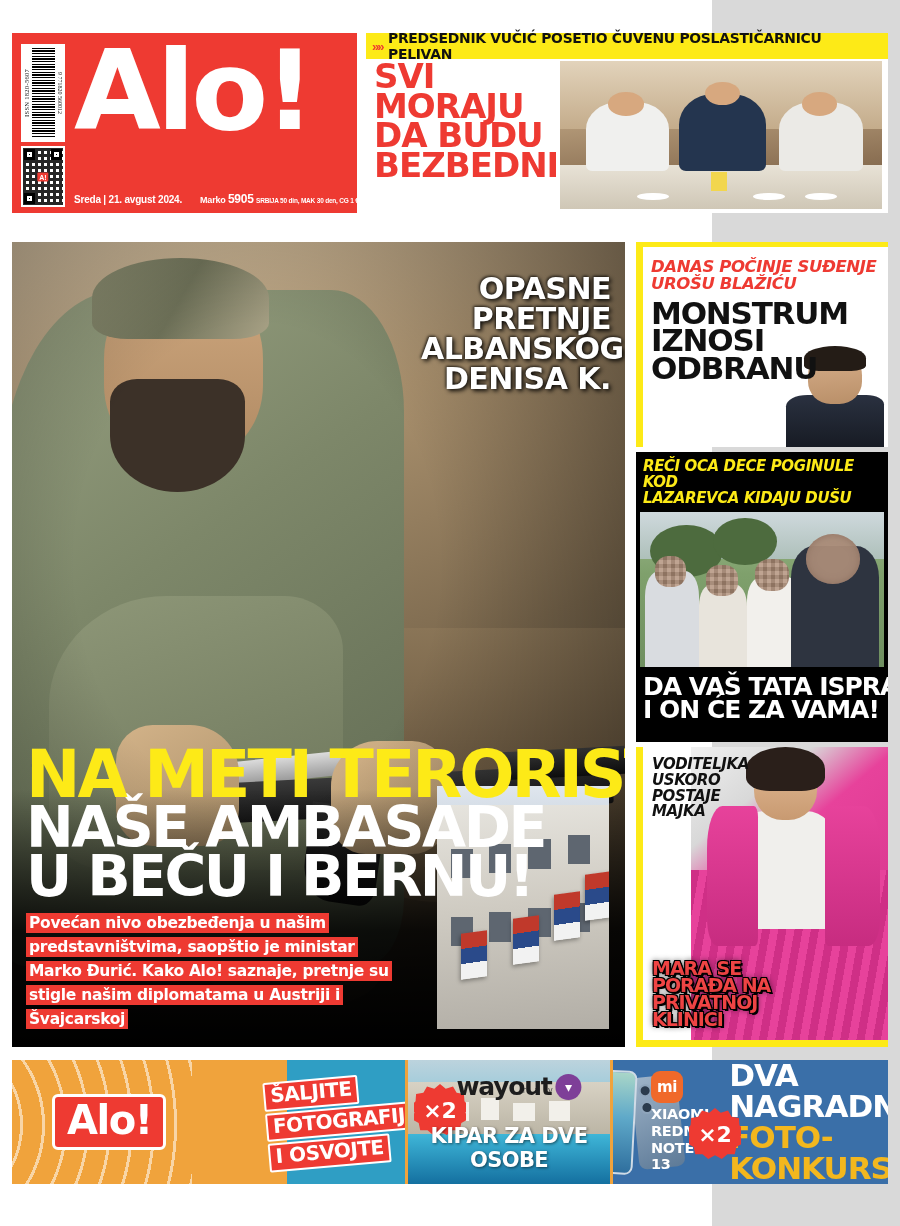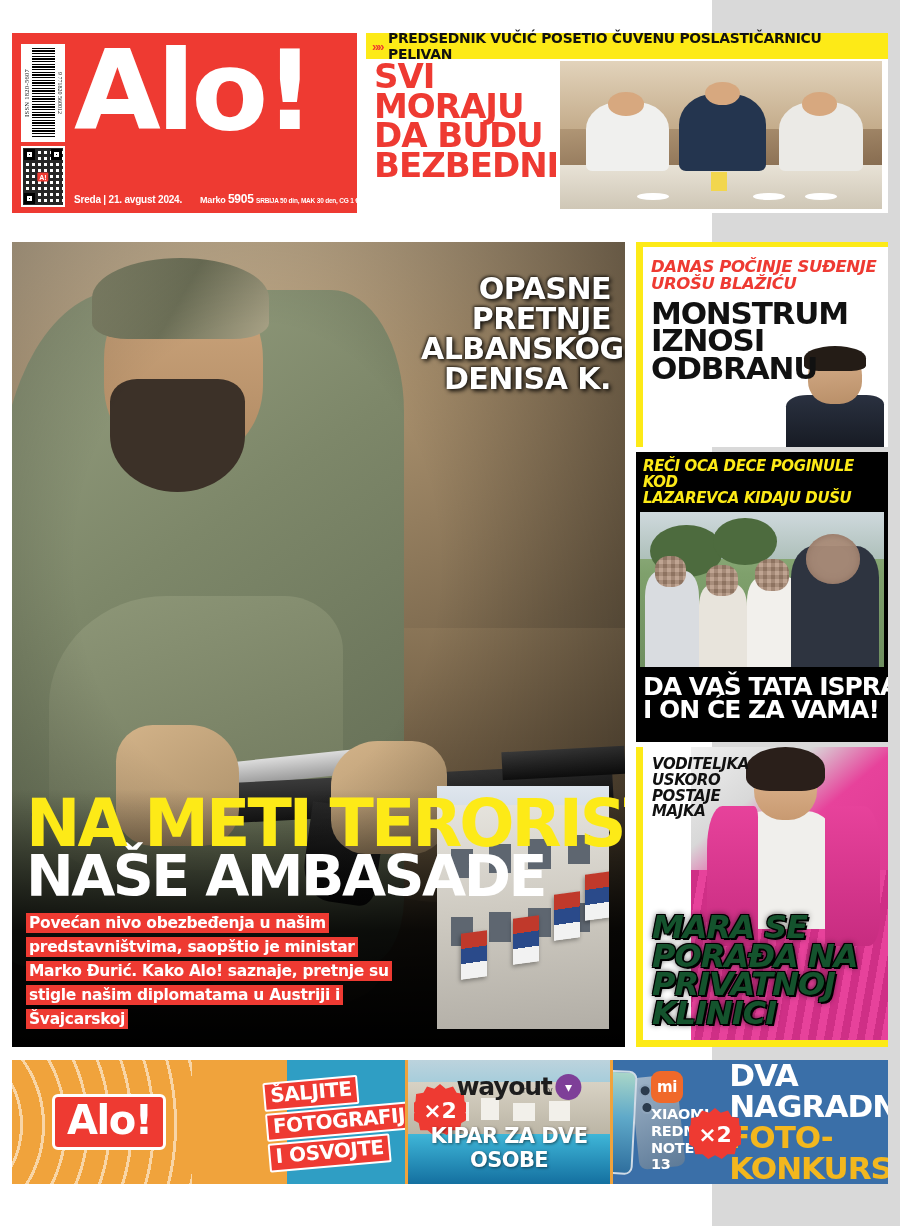--- a/index.html
+++ b/index.html
@@ -458,24 +458,23 @@
     font-size: 15px; line-height: 1.05;
     color: #111; letter-spacing: -0.4px;
     padding: 10px 0 0 9px;
     width: 120px;
   }
   .sb-head-mara {
     position: absolute; z-index: 3;
     left: 9px; bottom: 12px;
     font-family: "DejaVu Sans", sans-serif;
     font-weight: bold;
-    font-size: 32px; line-height: 0.9;
-    color: #14532d; letter-spacing: -1px;
+    font-size: 19px; line-height: 0.9;
+    color: #ef4444; letter-spacing: -1px;
     text-shadow: 2px 2px 0 #000, -1px -1px 0 #000, 1px -1px 0 #000, -1px 1px 0 #000, 0 0 6px rgba(0,0,0,.9);
-    font-style: italic;
   }
 
   
   .promo {
     position: absolute;
     left: 12px; top: 1060px;
     width: 876px; height: 124px;
     display: flex;
     overflow: hidden;
     background: #ffffff;
@@ -743,20 +742,21 @@
       <div class="ins-win" style="left:76%;top:48%;width:13%;height:12%"></div>
       <div class="ins-flag" style="left:14%;top:60%"></div>
       <div class="ins-flag" style="left:44%;top:54%"></div>
       <div class="ins-flag" style="left:68%;top:44%"></div>
       <div class="ins-flag" style="left:86%;top:36%"></div>
     </div>
 
     <div class="ms-headline-wrap">
       <div class="ms-h1">NA METI TERORISTA</div>
       <div class="ms-h2">NAŠE AMBASADE</div>
+      <div class="ms-h2">U BEČU I BERNU!</div>
       <div class="ms-lede">
         <span>Povećan nivo obezbeđenja u našim predstavništvima, saopštio je ministar Marko Đurić. Kako Alo! saznaje, pretnje su stigle našim diplomatama u Austriji i Švajcarskoj</span>
       </div>
     </div>
   </div>
 
   <div class="sidebar">
 
     <div class="sb-card1">
       <div class="sb-card1-inner">

